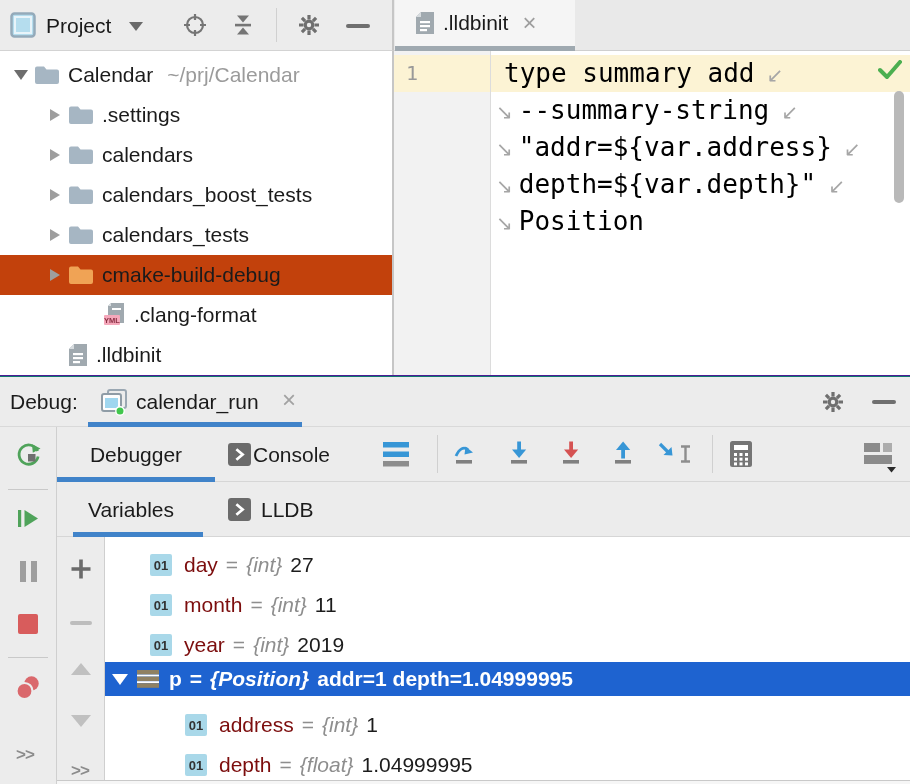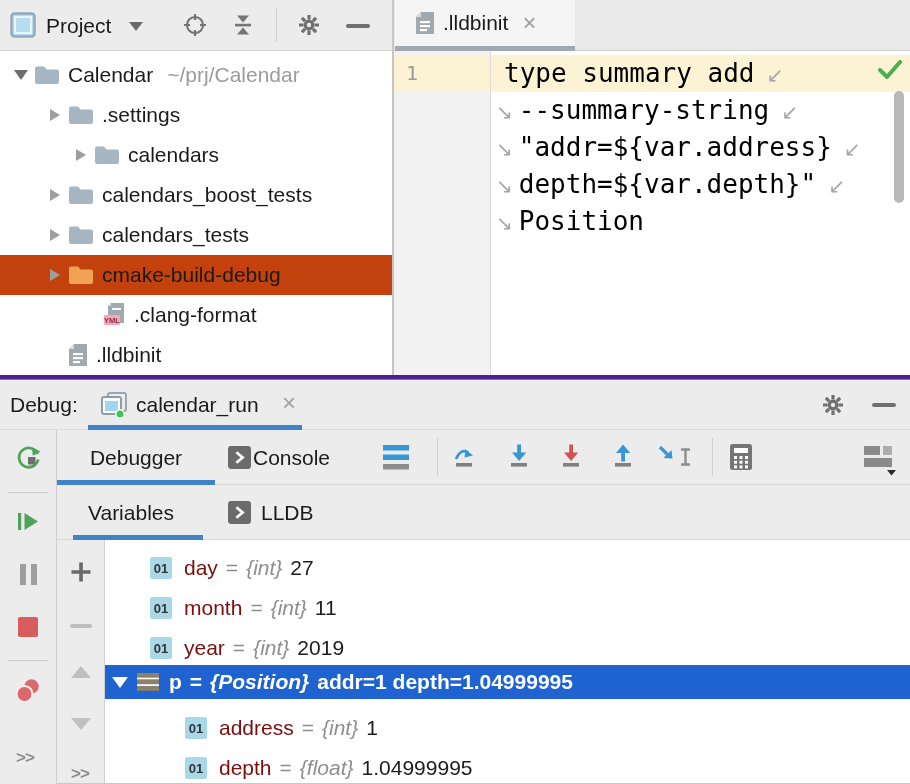--- a/index.html
+++ b/index.html
@@ -47,22 +47,22 @@
   .lnum{position:absolute;left:12px;top:4px;height:37px;line-height:37px;
         font-family:"DejaVu Sans Mono",monospace;font-size:20px;color:#999;}
   .cline{position:absolute;height:37px;line-height:37px;white-space:pre;
          font-family:"DejaVu Sans Mono",monospace;font-size:26px;color:#000;}
   .wrapmark{font-family:"DejaVu Sans",sans-serif;font-size:20px;color:#a6a6a6;}
   .wrap-l{margin-right:6px;}
   .wrap-t{margin-left:12px;}
   .scrollbar{position:absolute;left:500px;top:40px;width:10px;height:112px;background:#b9b9b9;border-radius:5px;}
 
   
-  .debug-pane{position:absolute;left:0;top:375px;width:910px;height:320px;background:#3b82f6;
-              border-top:4px solid #4c1d95;}
+  .debug-pane{position:absolute;left:0;top:375px;width:910px;height:320px;background:#0f766e;
+              border-top:1px solid #4c1d95;}
   .debug-header{position:absolute;left:0;top:1px;width:910px;height:50px;background:#ececec;
                 border-bottom:1px solid #d9d9d9;}
   .debug-label{position:absolute;left:10px;top:0;height:50px;line-height:50px;font-size:21px;color:#1b1b1b;}
   .session-tab{position:absolute;left:92px;top:0;width:214px;height:50px;text-decoration:underline;}
   .session-label{position:absolute;left:44px;top:0;height:50px;line-height:50px;font-size:21px;color:#1a1a1a;}
   .session-close{position:absolute;left:190px;top:11px;font-size:24px;color:#a2a2a2;line-height:1;}
   .blue-underline{position:absolute;background:#4083c9;height:5px;}
 
   .debug-body{position:absolute;left:0;top:51px;width:910px;height:358px;}
   .left-toolbar{position:absolute;left:0;top:0;width:57px;height:358px;background:#ececec;
@@ -162,21 +162,21 @@
     </div>
     <div class="trow" style="top:44px;padding-left:42px">
       <span class="chev-wrap">
           <span class="chev-r"></span>
         </span>
       <svg width="26" height="20" viewBox="0 0 26 20">
         <path d="M1 3.5 Q1 1.5 3 1.5 h7 l2.5 3 H23 q2 0 2 2 V17 q0 2 -2 2 H3 q-2 0 -2 -2 Z" fill="#a6b6c3"></path>
       </svg>
       <span class="tlabel">.settings</span>
     </div>
-    <div class="trow" style="top:84px;padding-left:68px">
+    <div class="trow" style="top:84px;padding-left:42px">
       <span class="chev-wrap">
           <span class="chev-r"></span>
         </span>
       <svg width="26" height="20" viewBox="0 0 26 20">
         <path d="M1 3.5 Q1 1.5 3 1.5 h7 l2.5 3 H23 q2 0 2 2 V17 q0 2 -2 2 H3 q-2 0 -2 -2 Z" fill="#a6b6c3"></path>
       </svg>
       <span class="tlabel">calendars</span>
     </div>
     <div class="trow" style="top:124px;padding-left:42px">
       <span class="chev-wrap">

